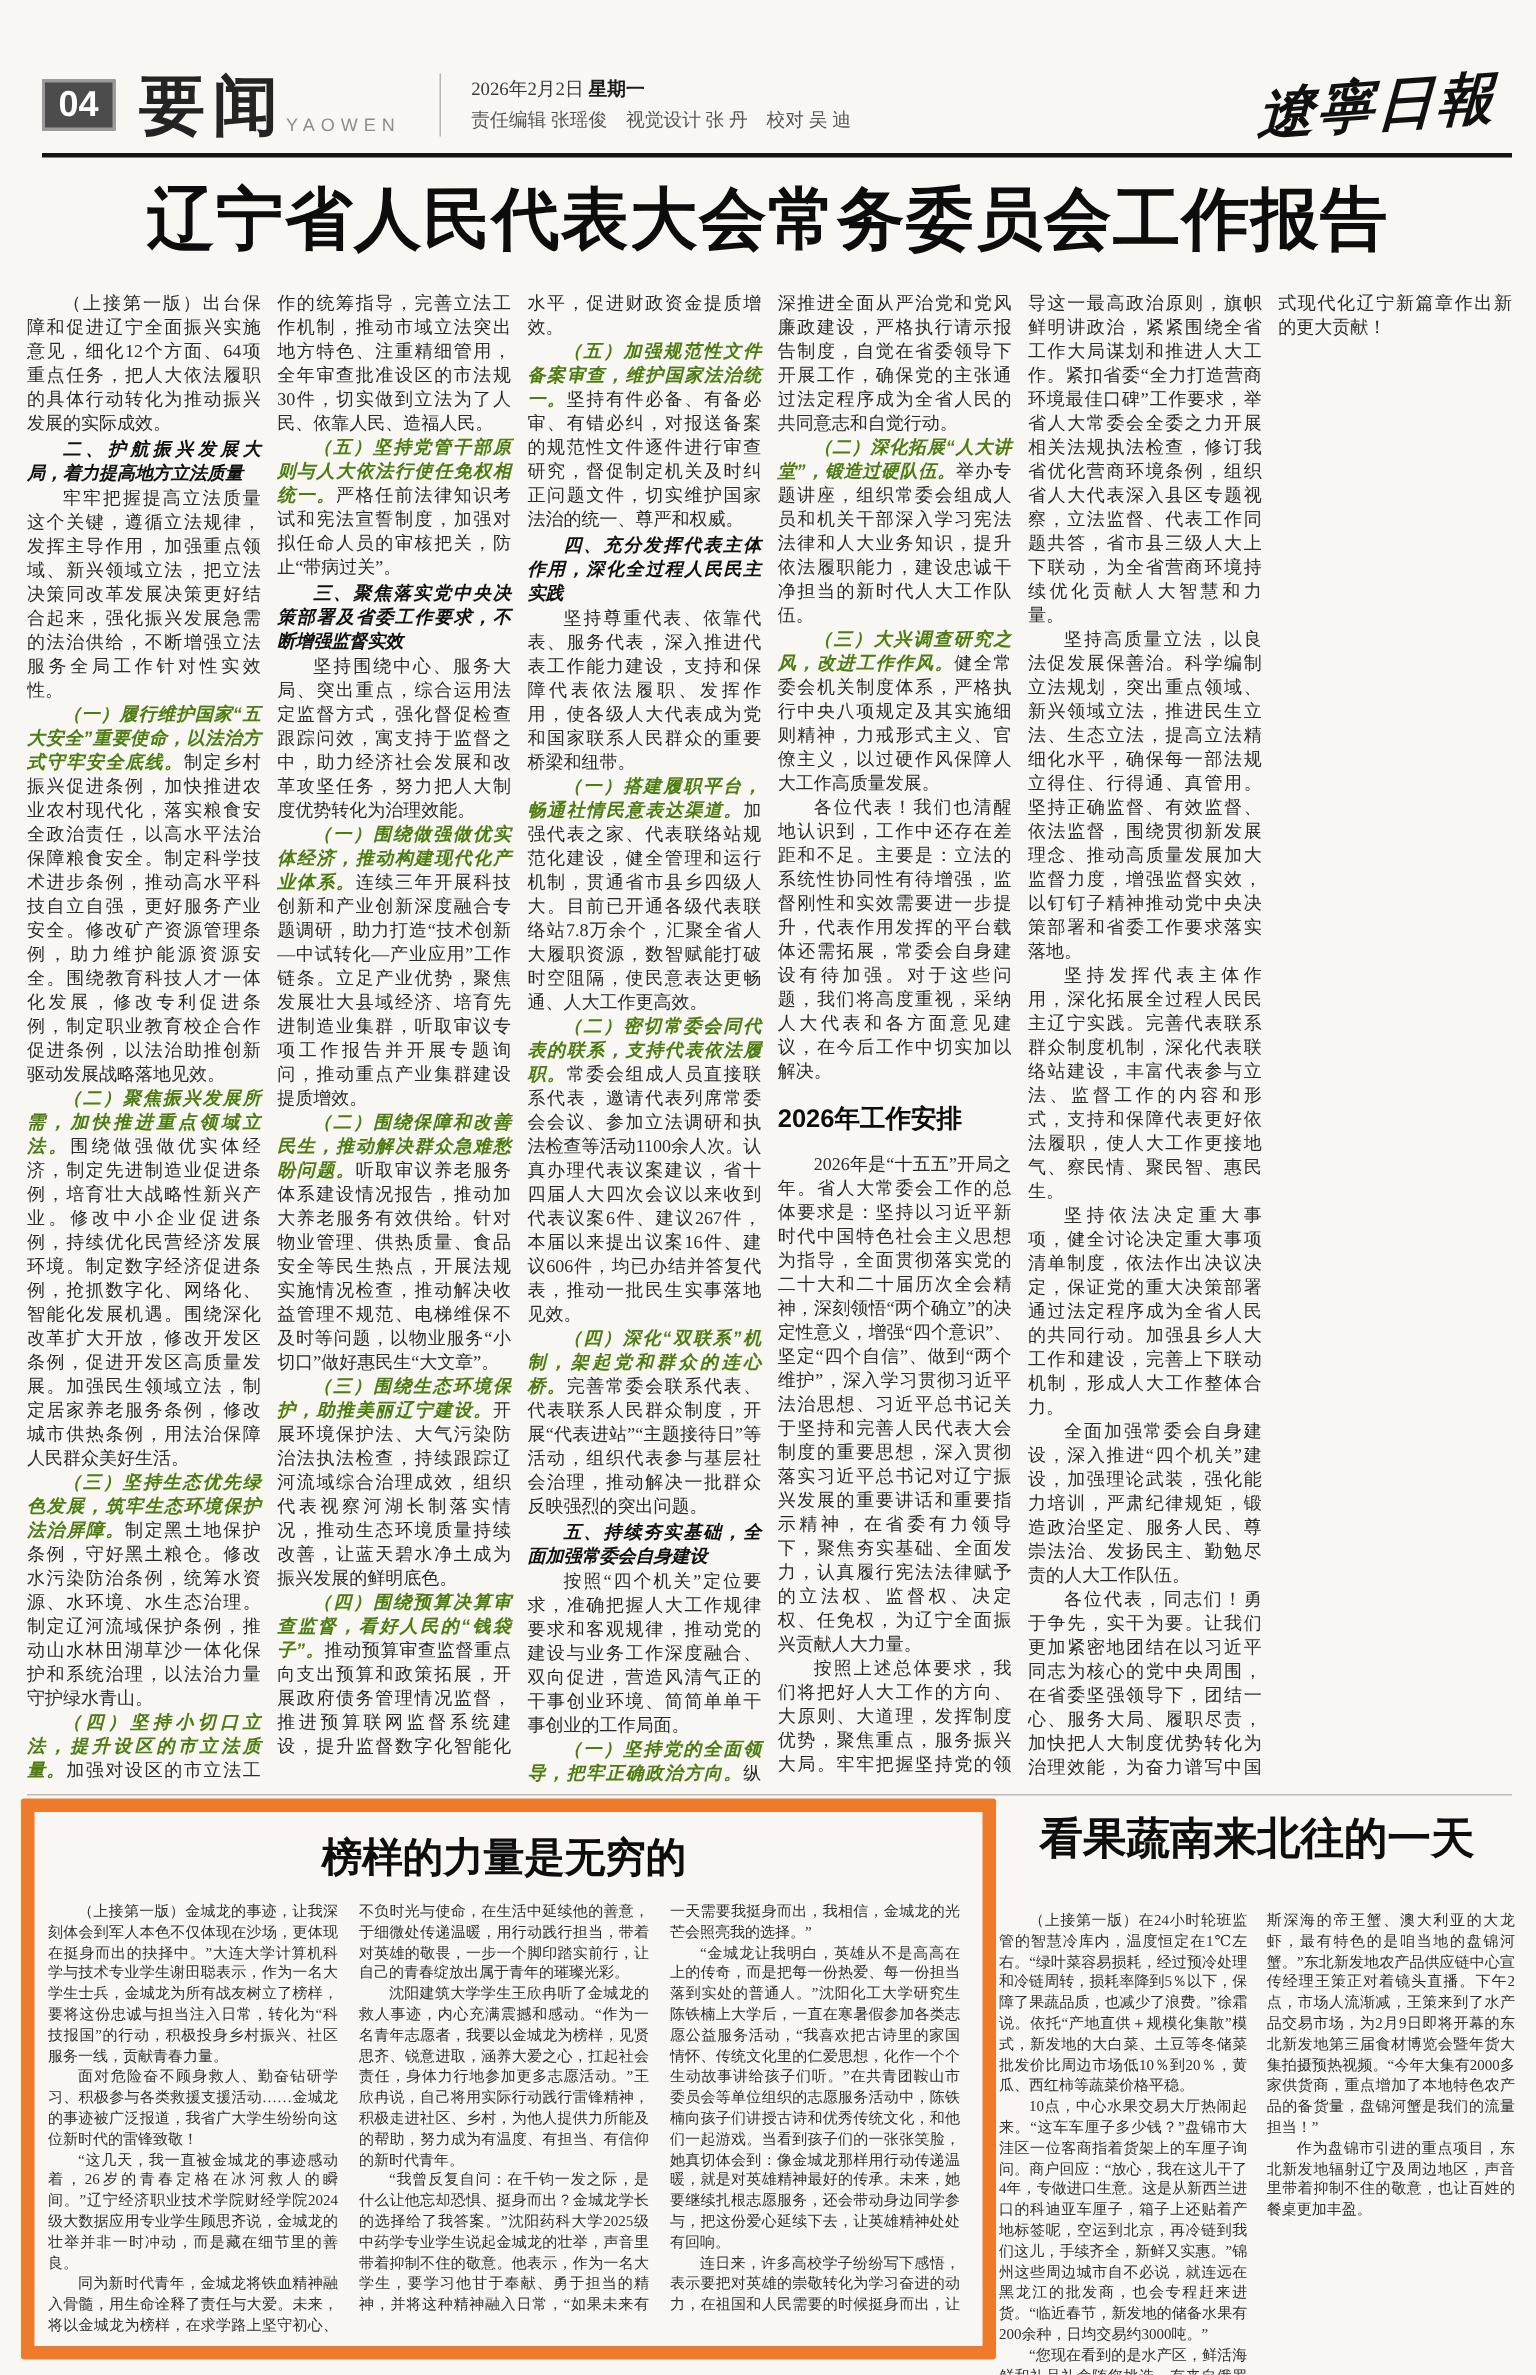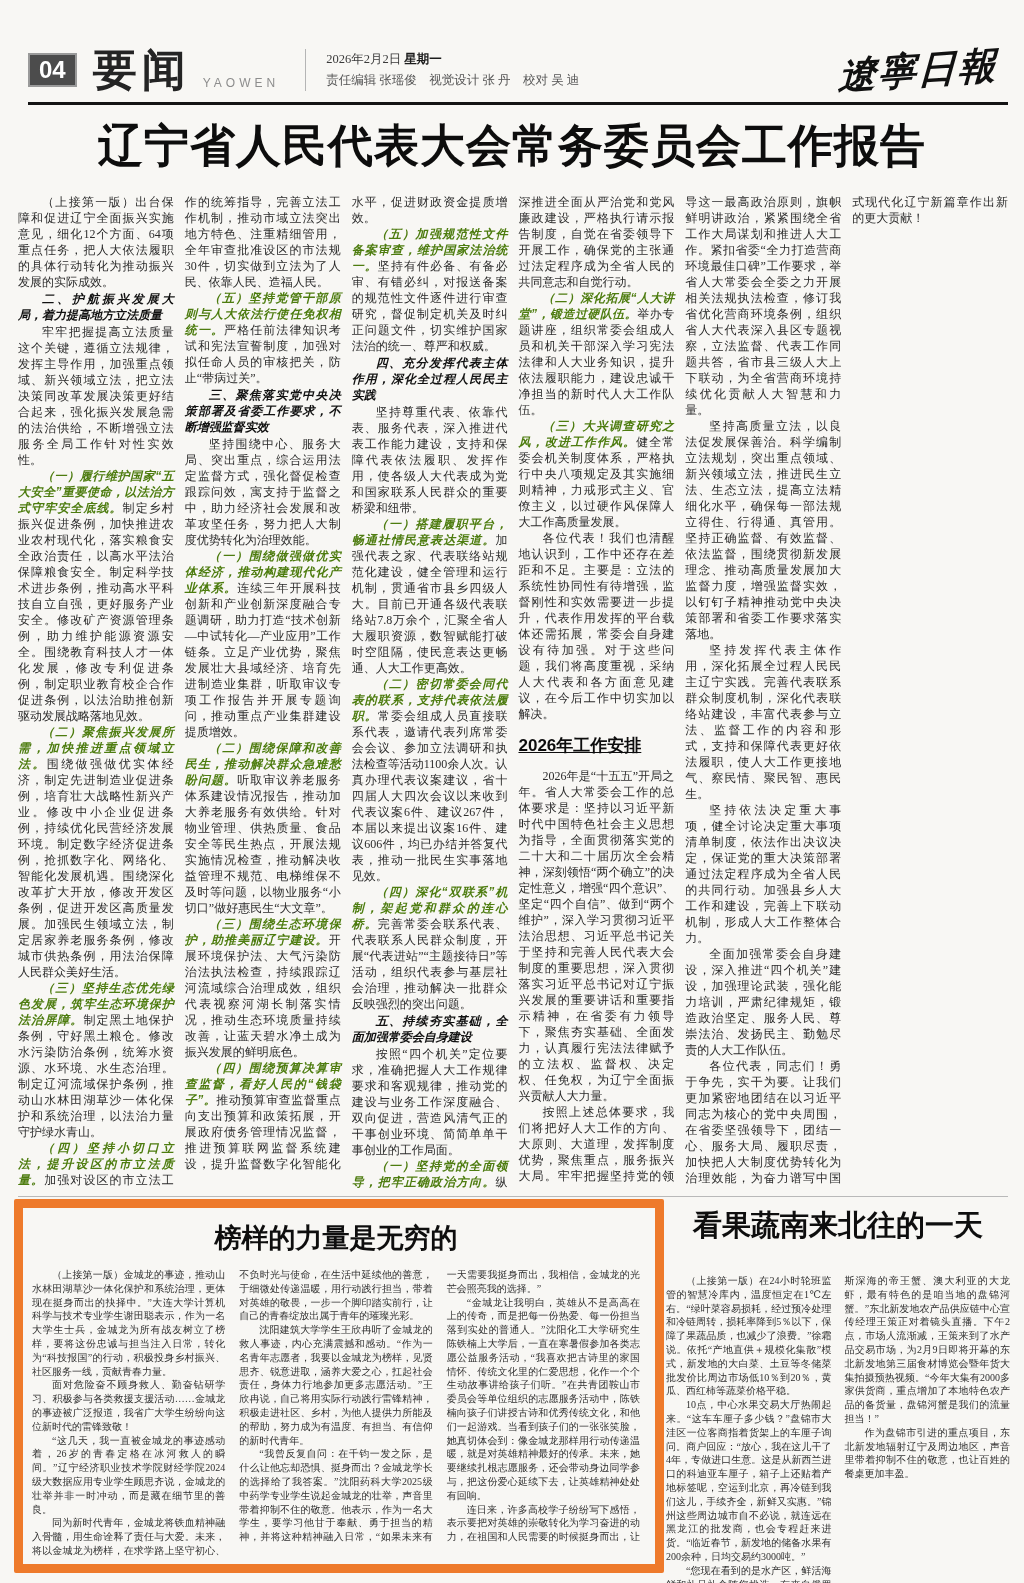--- a/index.html
+++ b/index.html
@@ -22,21 +22,21 @@
   .pagenum {
     border:2px solid #9a9a9a; background:#4c4c4c; color:#fff;
     font-family:"Liberation Sans","DejaVu Sans",sans-serif;
     font-weight:bold; font-size:24px; line-height:30px; padding:0 9px;
   }
   .section {
     font-size:44px; font-weight:bold; margin-left:16px; letter-spacing:5px;
     font-family:"Liberation Serif",serif;
   }
   .pinyin {
-    color:#8d8d8d; font-size:12px; letter-spacing:4px; margin-left:12px;
+    color:#8d8d8d; font-size:12px; letter-spacing:4px; 
     align-self:flex-end; margin-bottom:10px;
     font-family:"Liberation Sans","DejaVu Sans",sans-serif;
   }
   .vert { width:1px; background:#b5b5b5; height:42px; margin:0 20px 0 26px; }
   .dateblock { font-size:12.5px; line-height:21px; color:#3a3a3a; }
   .dateblock .names { color:#555; }
   .dateblock b { color:#1d1d1d; }
   .papername {
     margin-left:auto; font-size:38px; font-weight:bold; font-style:italic;
     font-family:"DejaVu Serif",serif; transform:rotate(-4deg) skewX(-6deg);
@@ -59,21 +59,21 @@
     color:#2b2b2b;
   }
   .main-body p { text-indent:2em; margin:0; }
   .main-body p.h1 {
     font-family:"Liberation Sans","DejaVu Sans",sans-serif;
     font-weight:bold; color:#111; margin:1px 0;font-style:italic;
   }
   .main-body p.h2 {
     font-family:"Liberation Sans","DejaVu Sans",sans-serif;
     font-weight:bold; font-size:17px; line-height:24px; text-indent:0;
-    margin:12px 0 10px; color:#0d0d0d;text-decoration:underline;
+    margin:12px 0 10px; color:#0d0d0d;
   }
   b.lead {
     font-family:"Liberation Sans","DejaVu Sans",sans-serif;
     font-style:italic; font-weight:bold; color:#4d7c0f;
   }
 
   .bottom-rule { position:absolute; top:1196px; left:18px; width:990px; height:1px; background:#b9b9b9; }
 
   
   .hl-article { position:absolute; left:32px; top:1220px; width:608px; height:340px; }
@@ -164,21 +164,21 @@
       <p class="body">坚持依法决定重大事项，健全讨论决定重大事项清单制度，依法作出决议决定，保证党的重大决策部署通过法定程序成为全省人民的共同行动。加强县乡人大工作和建设，完善上下联动机制，形成人大工作整体合力。</p>
       <p class="body">全面加强常委会自身建设，深入推进“四个机关”建设，加强理论武装，强化能力培训，严肃纪律规矩，锻造政治坚定、服务人民、尊崇法治、发扬民主、勤勉尽责的人大工作队伍。</p>
       <p class="body">各位代表，同志们！勇于争先，实干为要。让我们更加紧密地团结在以习近平同志为核心的党中央周围，在省委坚强领导下，团结一心、服务大局、履职尽责，加快把人大制度优势转化为治理效能，为奋力谱写中国式现代化辽宁新篇章作出新的更大贡献！</p>
     </section>
 
   <div class="bottom-rule"></div>
 
   <section class="hl-article">
     <h2 class="hl-title">榜样的力量是无穷的</h2>
     <div class="hl-body">
-        <p class="body">（上接第一版）金城龙的事迹，推动山水林田湖草沙一体化保护和系统治理，更体现在挺身而出的抉择中。”大连大学计算机科学与技术专业学生谢田聪表示，作为一名大学生士兵，金城龙为所有战友树立了榜样，要将这份忠诚与担当注入日常，转化为“科技报国”的行动，积极投身乡村振兴、社区服务一线，贡献青春力量。</p>
+        <p class="body">（上接第一版）金城龙的事迹，让我深刻体会到军人本色不仅体现在沙场，更体现在挺身而出的抉择中。”大连大学计算机科学与技术专业学生谢田聪表示，作为一名大学生士兵，金城龙为所有战友树立了榜样，要将这份忠诚与担当注入日常，转化为“科技报国”的行动，积极投身乡村振兴、社区服务一线，贡献青春力量。</p>
         <p class="body">面对危险奋不顾身救人、勤奋钻研学习、积极参与各类救援支援活动……金城龙的事迹被广泛报道，我省广大学生纷纷向这位新时代的雷锋致敬！</p>
         <p class="body">“这几天，我一直被金城龙的事迹感动着，26岁的青春定格在冰河救人的瞬间。”辽宁经济职业技术学院财经学院2024级大数据应用专业学生顾思齐说，金城龙的壮举并非一时冲动，而是藏在细节里的善良。</p>
         <p class="body">同为新时代青年，金城龙将铁血精神融入骨髓，用生命诠释了责任与大爱。未来，将以金城龙为榜样，在求学路上坚守初心、不负时光与使命，在生活中延续他的善意，于细微处传递温暖，用行动践行担当，带着对英雄的敬畏，一步一个脚印踏实前行，让自己的青春绽放出属于青年的璀璨光彩。</p>
         <p class="body">沈阳建筑大学学生王欣冉听了金城龙的救人事迹，内心充满震撼和感动。“作为一名青年志愿者，我要以金城龙为榜样，见贤思齐、锐意进取，涵养大爱之心，扛起社会责任，身体力行地参加更多志愿活动。”王欣冉说，自己将用实际行动践行雷锋精神，积极走进社区、乡村，为他人提供力所能及的帮助，努力成为有温度、有担当、有信仰的新时代青年。</p>
         <p class="body">“我曾反复自问：在千钧一发之际，是什么让他忘却恐惧、挺身而出？金城龙学长的选择给了我答案。”沈阳药科大学2025级中药学专业学生说起金城龙的壮举，声音里带着抑制不住的敬意。他表示，作为一名大学生，要学习他甘于奉献、勇于担当的精神，并将这种精神融入日常，“如果未来有一天需要我挺身而出，我相信，金城龙的光芒会照亮我的选择。”</p>
         <p class="body">“金城龙让我明白，英雄从不是高高在上的传奇，而是把每一份热爱、每一份担当落到实处的普通人。”沈阳化工大学研究生陈铁楠上大学后，一直在寒暑假参加各类志愿公益服务活动，“我喜欢把古诗里的家国情怀、传统文化里的仁爱思想，化作一个个生动故事讲给孩子们听。”在共青团鞍山市委员会等单位组织的志愿服务活动中，陈铁楠向孩子们讲授古诗和优秀传统文化，和他们一起游戏。当看到孩子们的一张张笑脸，她真切体会到：像金城龙那样用行动传递温暖，就是对英雄精神最好的传承。未来，她要继续扎根志愿服务，还会带动身边同学参与，把这份爱心延续下去，让英雄精神处处有回响。</p>
         <p class="body">连日来，许多高校学子纷纷写下感悟，表示要把对英雄的崇敬转化为学习奋进的动力，在祖国和人民需要的时候挺身而出，让青春在火热实践中绽放绚丽之花，展现青春风采。</p>
       </div>
   </section>
 

